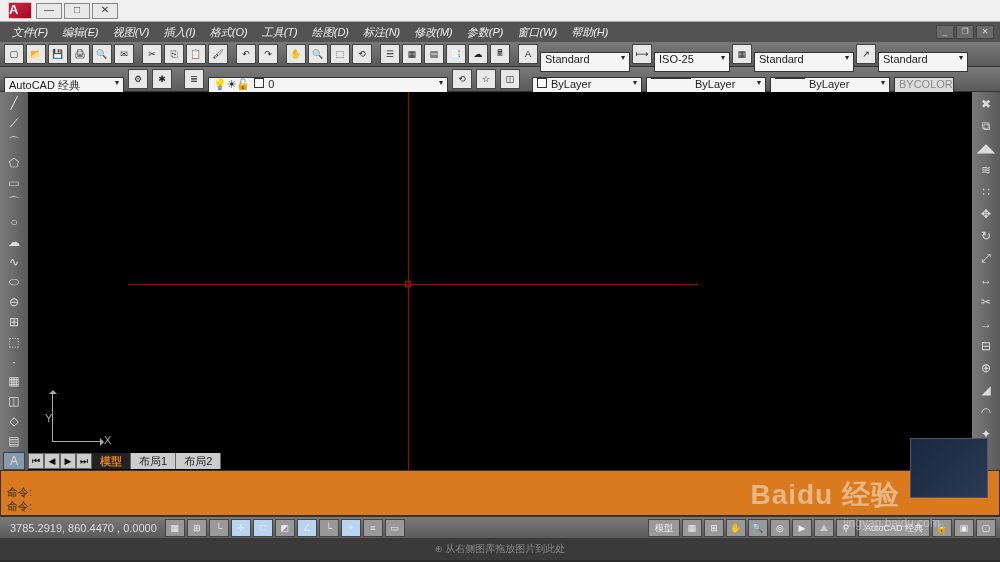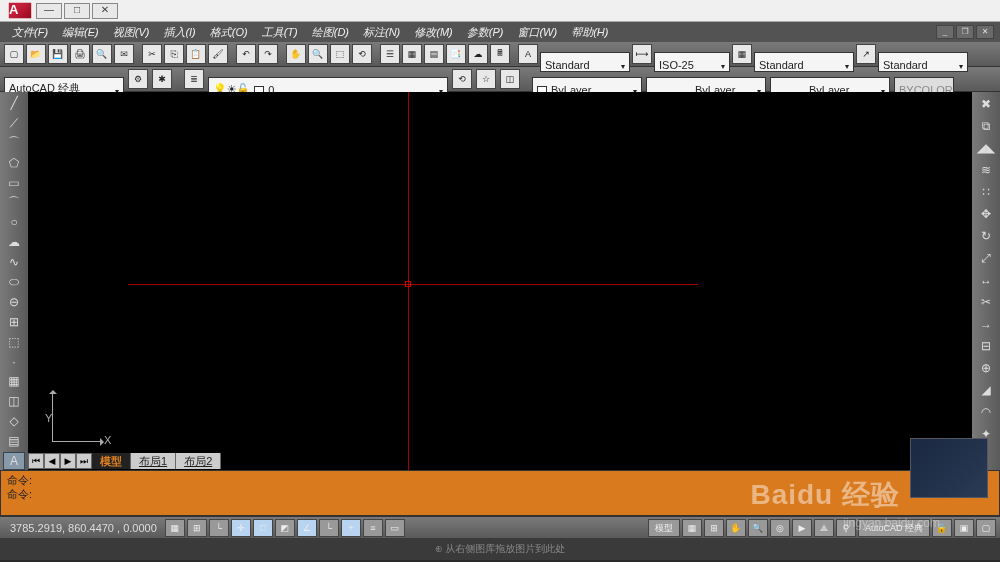--- a/index.html
+++ b/index.html
@@ -12,21 +12,21 @@
 .win-btn { width:26px; height:16px; border:1px solid #888; background:#e8e8e8; text-align:center; line-height:12px; font-size:10px; color:#444; }
 .menubar { height:20px; background:#535353; display:flex; align-items:center; padding:0 6px; color:#eee; gap:2px; }
 .menu-item { padding:2px 6px; cursor:default;font-style:italic; }
 .menu-spacer { flex:1; }
 .mini-btns { display:flex; gap:2px; }
 .mini-btn { width:18px; height:14px; background:#6a6a6a; border:1px solid #444; font-size:8px; text-align:center; line-height:12px; color:#ddd; }
 .toolbar1 { height:25px; background:linear-gradient(#7a7a7a,#5a5a5a); display:flex; align-items:center; padding:0 4px; gap:2px; border-bottom:1px solid #333; }
 .tb-icon { width:20px; height:20px; background:#888; border:1px solid #444; display:flex; align-items:center; justify-content:center; font-size:9px; color:#222; }
 .tb-icon.w { background:#e8e8e8; }
 .tb-sep { width:4px; }
-.dropdown { height:20px; background:#f5f5f5; border:1px solid #333; display:flex; align-items:flex-end; padding:0 4px; font-size:10px; color:#222;margin-top:15px; }
+.dropdown { height:20px; background:#f5f5f5; border:1px solid #333; display:flex; align-items:flex-start; padding:0 4px; font-size:10px; color:#222;margin-top:15px; }
 .dropdown .arrow { margin-left:auto; font-size:8px; }
 .toolbar2 { height:25px; background:linear-gradient(#7a7a7a,#5a5a5a); display:flex; align-items:center; padding:0 4px; gap:4px; border-bottom:1px solid #333; }
 .work-area { height:378px; display:flex; background:#616161; }
 .vtool { width:28px; background:linear-gradient(90deg,#7a7a7a,#5a5a5a); display:flex; flex-direction:column; align-items:center; padding-top:2px; gap:2px; }
 .vt { width:22px; height:20px; display:flex; align-items:center; justify-content:center; color:#ddd; font-size:12px; }
 .vt.sel { background:#89a; border:1px solid #345; }
 .canvas { flex:1; background:#000; position:relative; overflow:hidden; }
 .cross-h { position:absolute; left:100px; top:192px; width:570px; height:1px; background:#a00; }
 .cross-v { position:absolute; left:380px; top:0; width:1px; height:378px; background:#a00; }
 .cross-box { position:absolute; left:377px; top:189px; width:6px; height:6px; border:1px solid #c00; }
@@ -34,23 +34,23 @@
 .ucs-y { position:absolute; left:-1px; bottom:18px; }
 .ucs-arrow-y { position:absolute; left:6px; bottom:0; width:1px; height:50px; background:#aaa; }
 .ucs-arrow-y::before { content:""; position:absolute; top:-6px; left:-3px; border:4px solid transparent; border-bottom-color:#aaa; }
 .ucs-x { position:absolute; left:58px; bottom:-4px; }
 .ucs-arrow-x { position:absolute; left:6px; bottom:0; width:50px; height:1px; background:#aaa; }
 .ucs-arrow-x::before { content:""; position:absolute; right:-6px; top:-3px; border:4px solid transparent; border-left-color:#aaa; }
 .tabs-row { position:absolute; left:0; bottom:0; height:18px; display:flex; align-items:center; background:#000; }
 .tab-navs { display:flex; background:#aaa; height:16px; }
 .tab-nav { width:16px; border:1px solid #666; background:#ccc; text-align:center; font-size:9px; line-height:14px; }
 .model-tab { background:#222; color:#e08020; padding:0 8px; height:16px; line-height:16px; font-weight:bold; border-right:1px solid #666; }
-.layout-tab { background:#ccc; color:#222; padding:0 8px; height:16px; line-height:16px; border-right:1px solid #666;text-decoration:underline; }
+.layout-tab { background:#ccc; color:#222; padding:0 8px; height:16px; line-height:16px; border-right:1px solid #666; }
 .right-panel { width:28px; background:linear-gradient(90deg,#7a7a7a,#5a5a5a); display:flex; flex-direction:column; align-items:center; padding-top:2px; gap:2px; }
-.cmd-area { height:46px; background:#d97a1f; border:1px solid #333; padding:2px 6px; font-family:"SimSun",monospace; font-size:11px; color:#222; }
+.cmd-area { height:46px; background:#d97a1f; border:1px solid #333; padding:14px 6px; font-family:"SimSun",monospace; font-size:11px; color:#222; }
 .cmd-line { height:14px; white-space:pre; }
 .status-bar { height:22px; background:linear-gradient(#7a7a7a,#5a5a5a); display:flex; align-items:center; padding:0 4px; gap:2px; color:#eee; font-size:10px; border-top:1px solid #333; }
 .coords { color:#ddd; padding:0 6px; }
 .st-btn { width:20px; height:18px; background:#999; border:1px solid #444; text-align:center; line-height:16px; font-size:9px; }
 .st-btn.on { background:#b8d4f0; }
 .task-hint { height:22px; background:#3a3a3a; display:flex; align-items:center; justify-content:center; color:#888; font-size:10px; }
 .bottom-bar { height:22px; background:#2a2a2a; display:flex; align-items:center; justify-content:flex-end; padding:0 8px; gap:12px; color:#ccc; font-size:10px; }
 .watermark { position:absolute; right:100px; bottom:48px; font-size:28px; font-weight:bold; color:rgba(255,255,255,0.45); font-family:Arial; letter-spacing:1px; }
 .watermark-sub { position:absolute; right:60px; bottom:32px; font-size:12px; color:rgba(255,255,255,0.35); }
 .anime-pic { position:absolute; right:12px; bottom:64px; width:78px; height:60px; background:linear-gradient(135deg,#1a2840,#2a3a55); border:1px solid #556; display:flex; align-items:center; justify-content:center; font-size:9px; color:#89a; }

